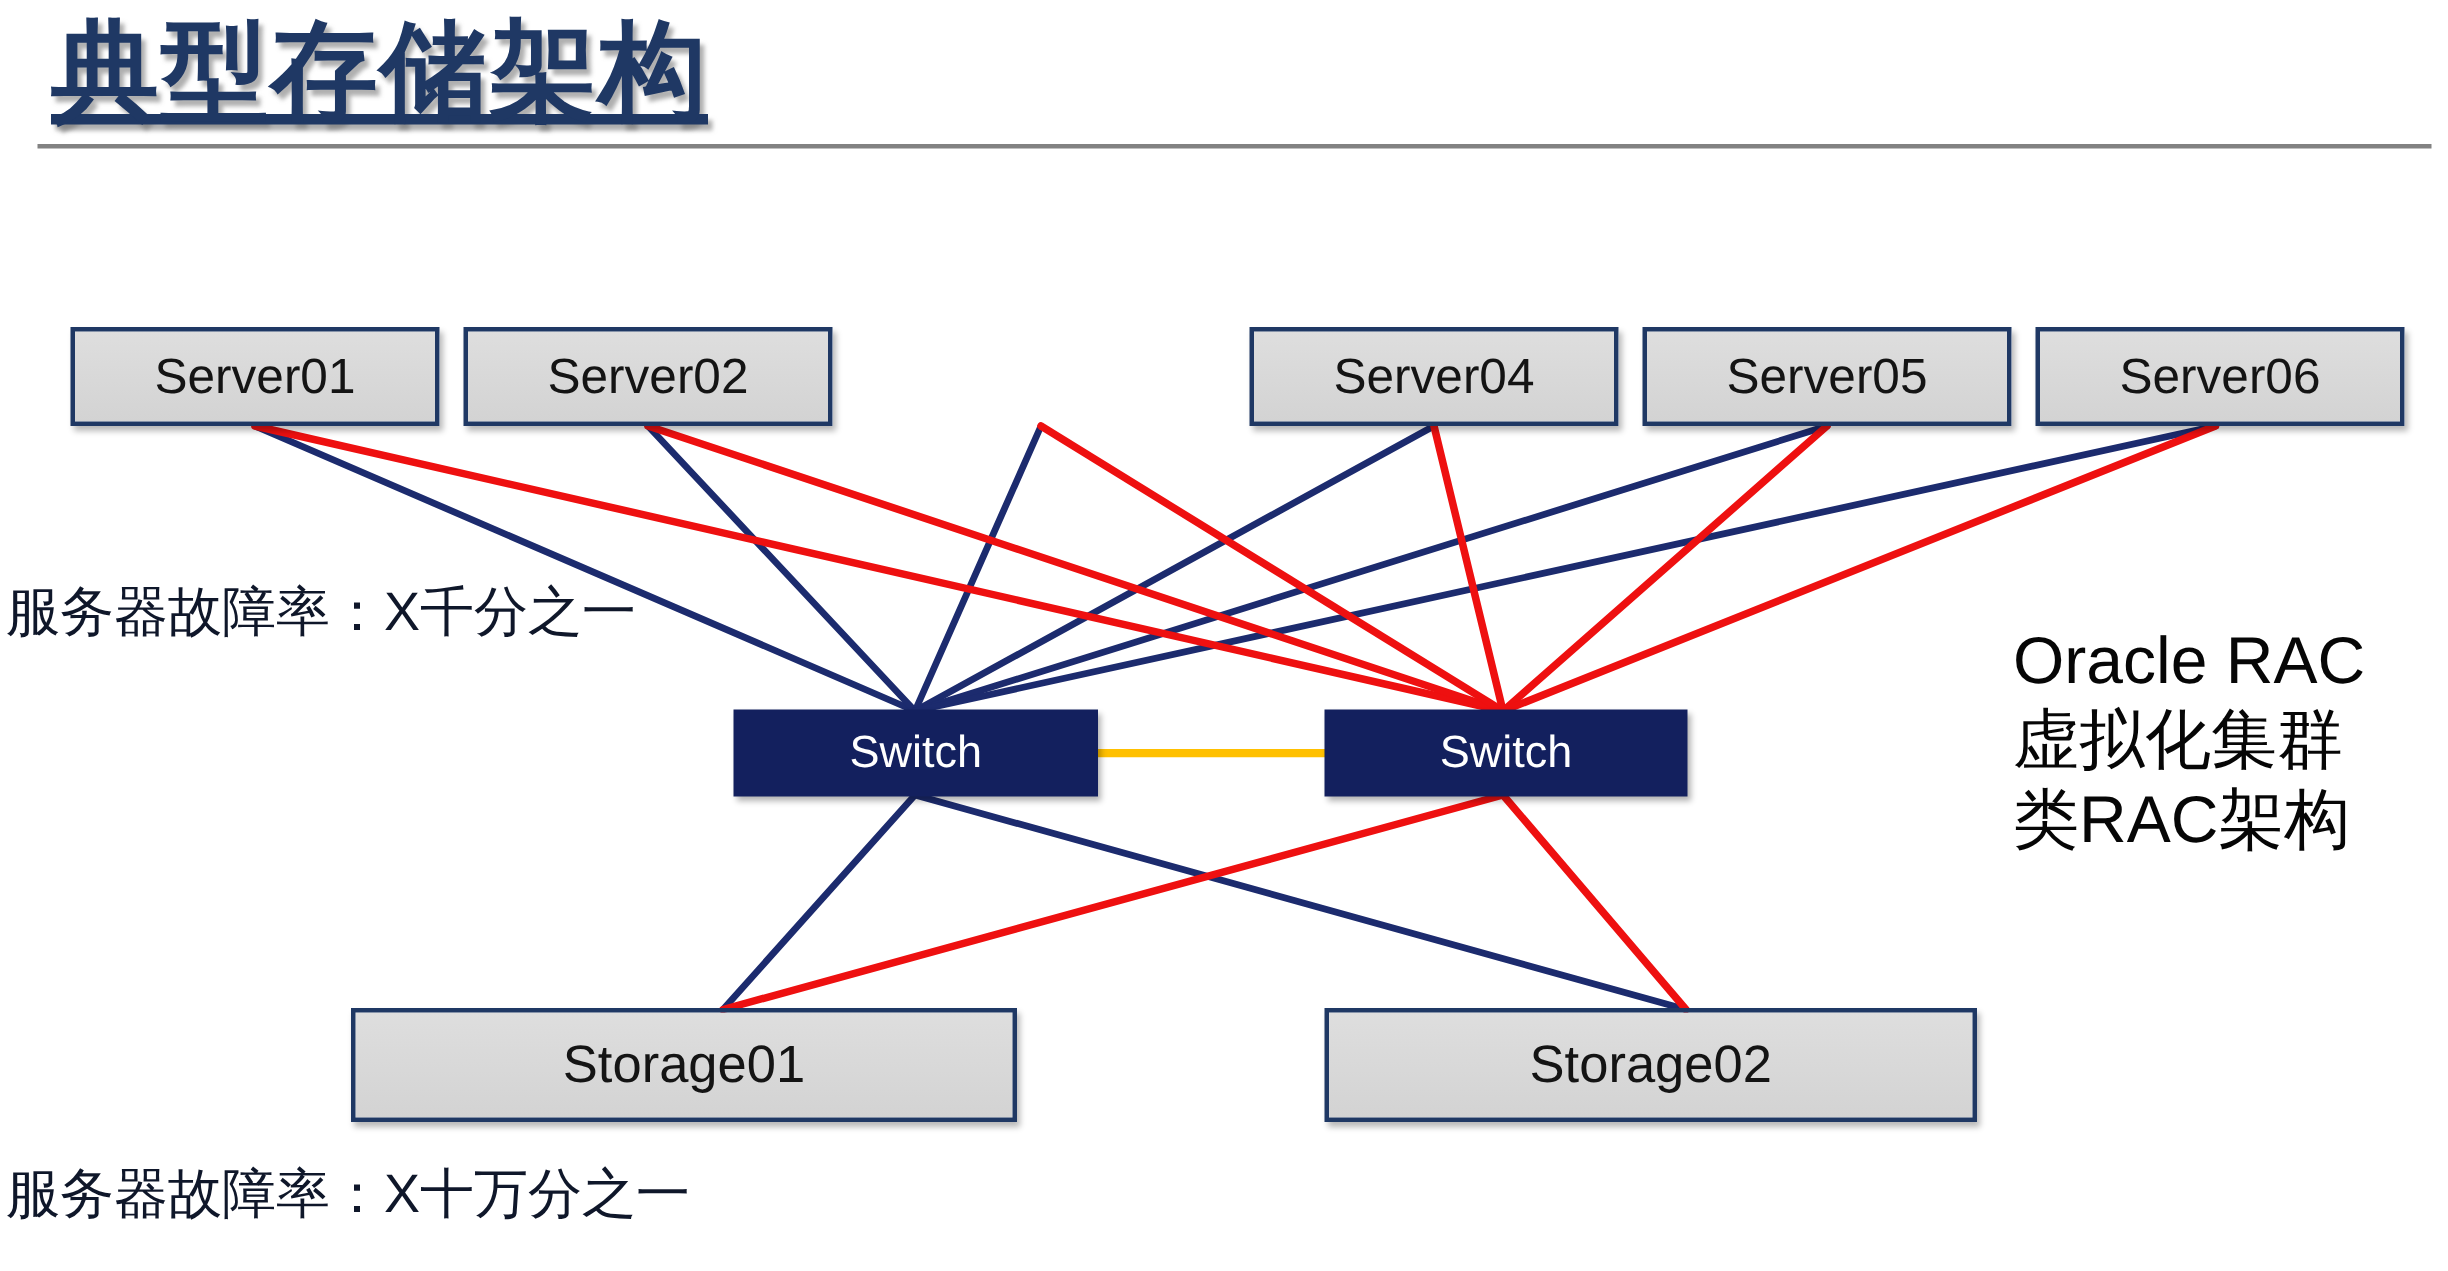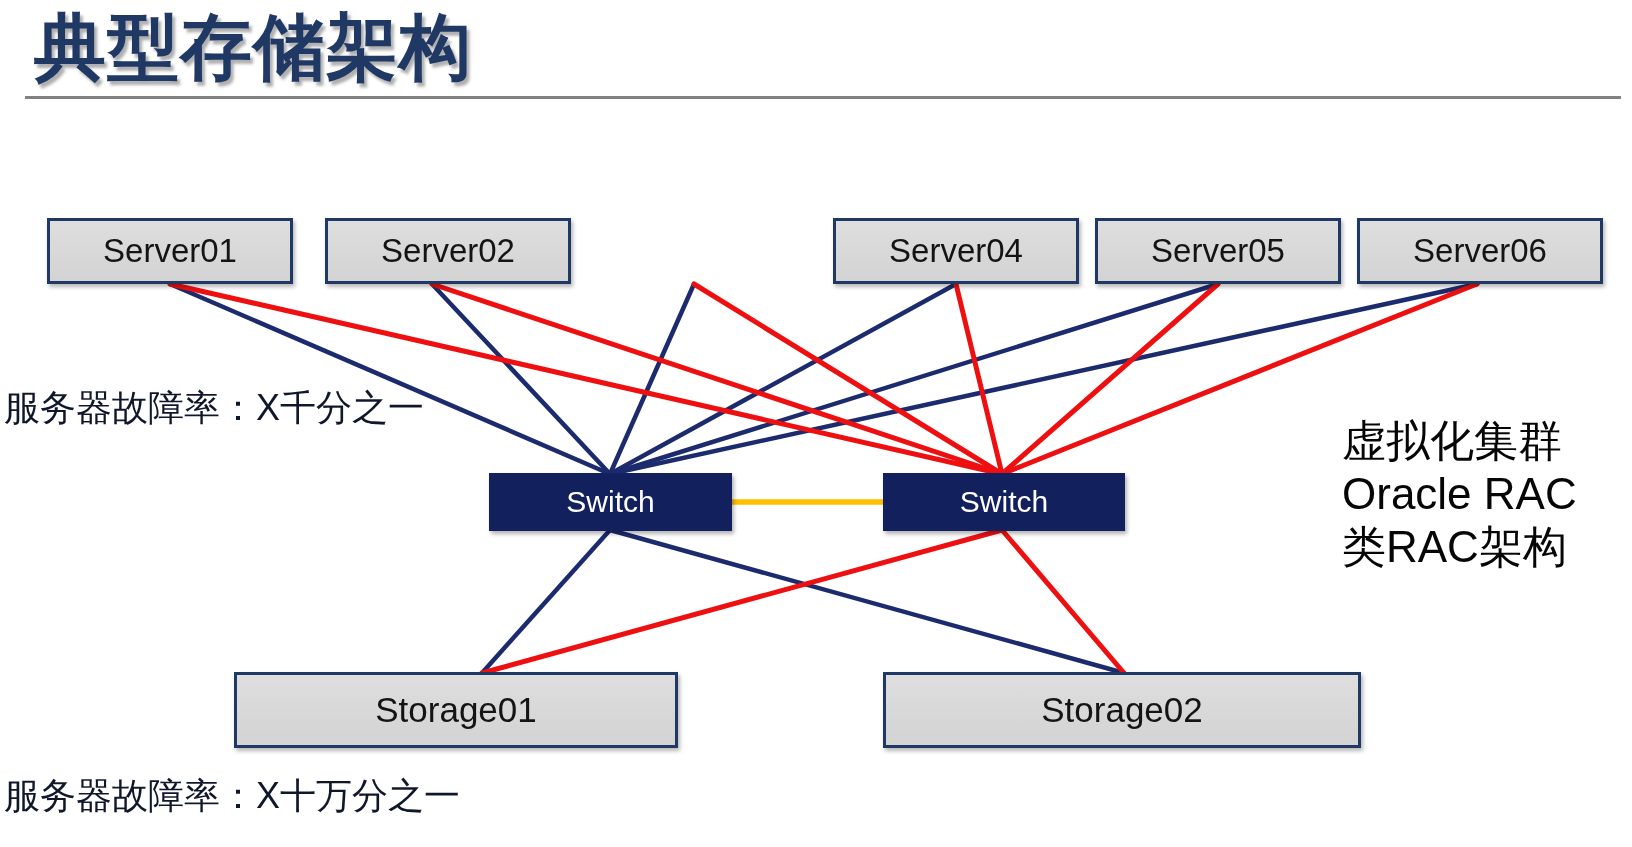--- a/index.html
+++ b/index.html
@@ -4,48 +4,49 @@
 <style>
   html,body{margin:0;padding:0;background:#ffffff;}
   body{font-family:"Liberation Sans","DejaVu Sans",sans-serif;}
   #slide{position:relative;width:1632px;height:847px;background:#ffffff;overflow:hidden;}
 
   .title{
     position:absolute;left:34px;top:0px;
     font-size:72px;font-weight:bold;color:#1f3864;letter-spacing:1px;
     text-shadow:3px 4px 3px rgba(110,110,110,.55);
     white-space:nowrap;
+    text-decoration:underline;
   }
   .divider{position:absolute;left:25px;top:96px;width:1596px;height:3px;background:#828282;}
 
   .node{
     position:absolute;box-sizing:border-box;
     display:flex;align-items:center;justify-content:center;
     text-align:center;
   }
   .grayBox{
     background:linear-gradient(#dedede,#d3d3d3);
     border:3px solid #1f3864;color:#141414;
     box-shadow:2px 3px 4px rgba(0,0,0,.28);
   }
   .server{top:218px;width:246px;height:66px;font-size:33px;}
-  .s1{left:47px;} .s2{left:309px;margin-left:16px;} .s3{left:571px;}
+  .s1{left:47px;} .s2{left:309px;} .s3{left:571px;}
   .s4{left:833px;} .s5{left:1095px;} .s6{left:1357px;}
 
   .switch{
     top:473px;width:243px;height:58px;
     background:#13205e;color:#ffffff;font-size:30px;
     box-shadow:2px 3px 4px rgba(0,0,0,.3);
   }
   .swA{left:489px;}
   .swB{left:883px;width:242px;}
 
   .storage{top:672px;height:76px;font-size:35px;}
   .st1{left:234px;width:444px;}
-  .st2{left:883px;width:478px;}
+  .st2{left:883px;width:435px;}
 
   .note{
     position:absolute;color:#0f172a;white-space:nowrap;font-size:36px;
   }
   .noteLeft{left:4px;top:384px;}
   .noteBottom{left:4px;top:772px;}
 
   .sideNote{
     position:absolute;left:1342px;top:414px;
     font-size:44px;line-height:53px;color:#060606;white-space:nowrap;
@@ -108,18 +109,18 @@
     <span>Storage01</span>
   </div>
   <div class="node grayBox storage st2">
     <span>Storage02</span>
   </div>
 
   <div class="note noteLeft">服务器故障率：X千分之一</div>
   <div class="note noteBottom">服务器故障率：X十万分之一</div>
 
   <div class="sideNote">
+    <div>Oracle RAC</div>
     <div>虚拟化集群</div>
-    <div>Oracle RAC</div>
     <div>类RAC架构</div>
   </div>
 
 </div>
 
 </body></html>

